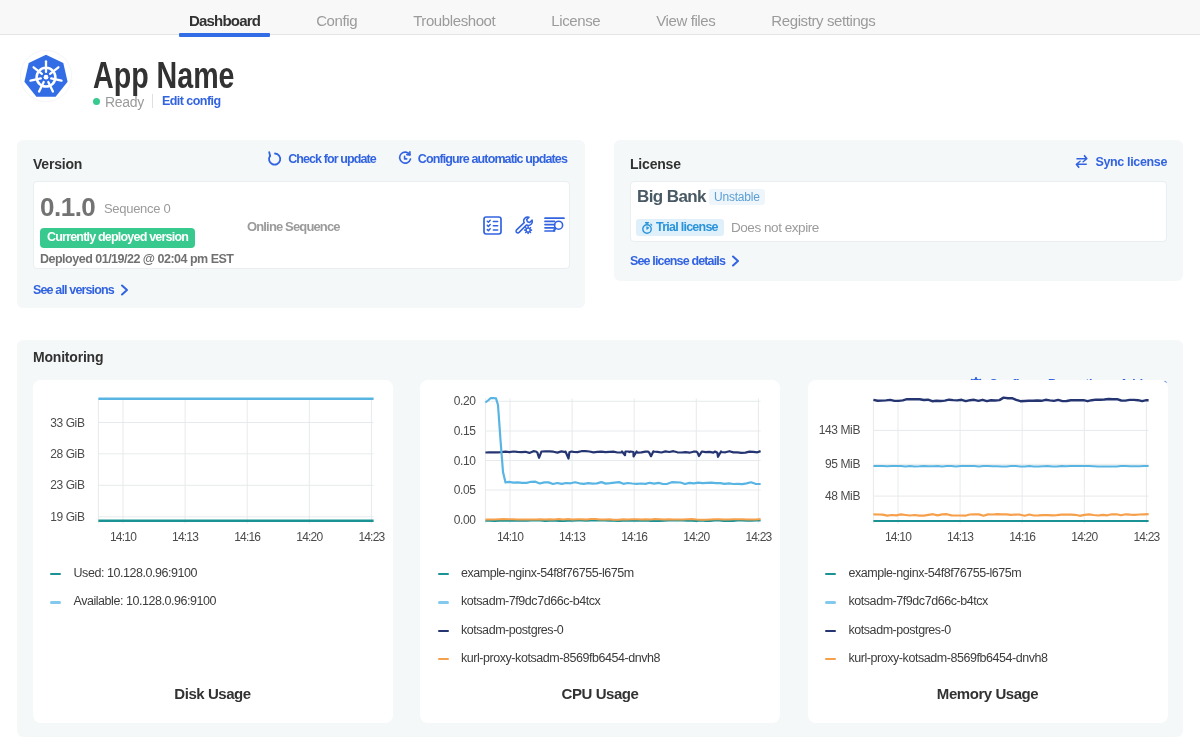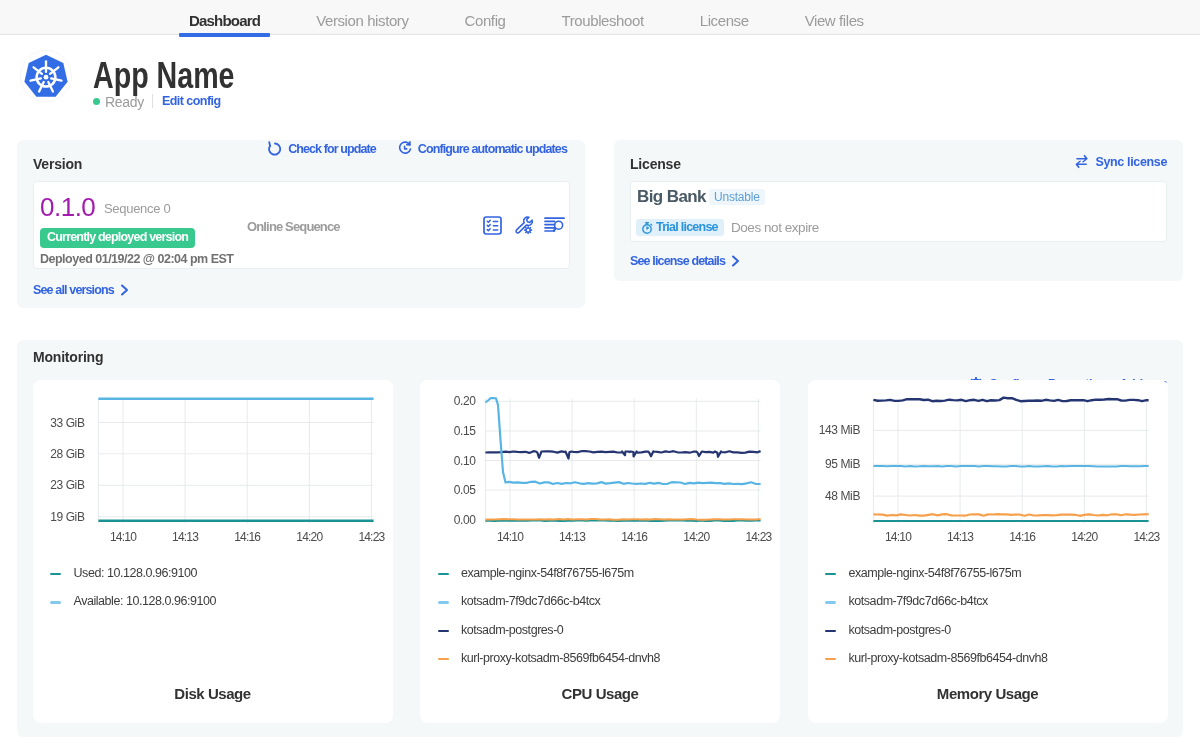--- a/index.html
+++ b/index.html
@@ -18,25 +18,25 @@
 .chart-card { position:absolute; background:#fff; border-radius:8px; width:360px; height:343px; top:40px; }
 .legend-row { position:absolute; font-size:12.5px; letter-spacing:-0.45px; color:#3c3c3c; white-space:nowrap; }
 .legend-dash { position:absolute; width:11px; height:2.6px; border-radius:2px; }
 .chart-title { position:absolute; width:100%; text-align:center; font-size:15px; font-weight:700; color:#323232; letter-spacing:-0.45px; }
 </style>
 </head>
 <body>
 <div class="navbar">
   <div class="nav-items">
     <div class="nav-item active">Dashboard</div>
-    <div class="nav-item">Version history</div>
     <div class="nav-item">Config</div>
     <div class="nav-item">Troubleshoot</div>
     <div class="nav-item">License</div>
     <div class="nav-item">View files</div>
+    <div class="nav-item">Registry settings</div>
   </div>
 </div>
 
 <div class="abs" id="k8slogo" style="left:20px; top:50px; width:52px; height:52px;">
 <svg width="52" height="52" viewBox="0 0 52 52">
 <circle cx="26" cy="26" r="26" fill="#fff"></circle>
       <circle cx="26" cy="26" r="25.6" fill="none" stroke="#f3f3f3" stroke-width="0.8"></circle>
 <polygon points="26.0,4.7 43.3,13.0 47.6,31.8 35.6,46.8 16.4,46.8 4.4,31.8 8.7,13.0" fill="#326de6"></polygon>
 <circle cx="26" cy="27.2" r="9.4" fill="none" stroke="#fff" stroke-width="2.5"></circle>
 <g stroke="#fff" stroke-width="2.3" stroke-linecap="round">
@@ -52,35 +52,35 @@
 </svg>
 </div>
 <div class="abs" style="left:93px; top:55px; font-size:36px; font-weight:700; color:#323232; transform:scaleX(0.795); transform-origin:left top; white-space:nowrap;">App Name</div>
 <div class="abs" style="left:93px; top:101px; width:7px; height:7px; border-radius:50%; background:#38c98e; margin-top:-3.5px;"></div>
 <div class="abs" style="left:105px; top:94px; font-size:14px; letter-spacing:-0.3px; color:#9b9b9b;">Ready</div>
 <div class="abs" style="left:152px; top:94px; width:1px; height:14px; background:#dfdfdf;"></div>
 <div class="abs link" style="left:162px; top:93.5px; letter-spacing:-0.55px;">Edit config</div>
 
 <div class="card" style="left:17px; top:140px; width:568px; height:168px;">
   <div class="card-title abs" style="left:16px; top:15.5px;">Version</div>
-  <div class="abs" style="right:18px; top:1px; display:flex; align-items:center; white-space:nowrap;">
+  <div class="abs" style="right:18px; top:11px; display:flex; align-items:center; white-space:nowrap;">
     <svg width="16" height="16" viewBox="0 0 16 16" fill="none" stroke="#3263e0" stroke-width="1.8" stroke-linecap="round" stroke-linejoin="round">
         <path d="M3.1 4.8 A5.6 5.6 0 1 0 8.0 2.5"></path>
         <path d="M3.1 4.8 L2.2 1.2"></path>
       </svg>
     <span class="link" style="margin-left:5px; letter-spacing:-0.9px;">Check for update</span>
     <svg style="margin-left:21px;" width="16" height="16" viewBox="0 0 16 16" fill="none" stroke="#3263e0" stroke-width="1.6" stroke-linecap="round" stroke-linejoin="round">
         <path d="M12.9 3.8 A5.5 5.5 0 1 0 13.5 8.0"></path>
         <path d="M12.9 0.8 L12.9 3.9 L9.8 3.6"></path>
         <path d="M7.6 5.4 v2.5 h2.1"></path>
       </svg>
     <span class="link" style="margin-left:5px; letter-spacing:-0.88px;">Configure automatic updates</span>
   </div>
   <div class="inner-box" style="left:16px; top:41px; width:537px; height:88px;"></div>
-  <div class="abs" style="left:23px; top:51.5px; font-size:26px; font-weight:400; color:#a21caf; letter-spacing:-0.5px;">0.1.0</div>
+  <div class="abs" style="left:23px; top:51.5px; font-size:26px; font-weight:700; color:#737373; letter-spacing:-0.5px;">0.1.0</div>
   <div class="abs" style="left:87px; top:60.5px; font-size:13px; color:#9b9b9b; letter-spacing:-0.3px;">Sequence 0</div>
   <div class="abs" style="left:23px; top:88px; height:20px; background:#38c98e; border-radius:4px; color:#fff; font-size:12.5px; font-weight:700; letter-spacing:-0.8px; line-height:18px; padding:0 7px;">Currently deployed version</div>
   <div class="abs" style="left:23px; top:112px; font-size:12.5px; font-weight:700; color:#717171; letter-spacing:-0.5px;">Deployed 01/19/22 @ 02:04 pm EST</div>
   <div class="abs" style="left:230px; top:79px; font-size:13px; font-weight:700; color:#9b9b9b; letter-spacing:-0.85px;">Online Sequence</div>
   <div class="abs" id="vicons" style="left:466px; top:75px; display:flex; align-items:center;">
     <svg width="19" height="19" viewBox="0 0 19 19" fill="none" stroke="#3263e0">
         <rect x="1" y="1" width="17" height="17" rx="2.2" stroke-width="1.7"></rect>
         <g stroke-width="1.5" stroke-linecap="round" stroke-linejoin="round">
           <path d="M4.3 5.2 l1.1 1.1 1.8-2"></path>
           <path d="M4.3 9.4 l1.1 1.1 1.8-2"></path>

